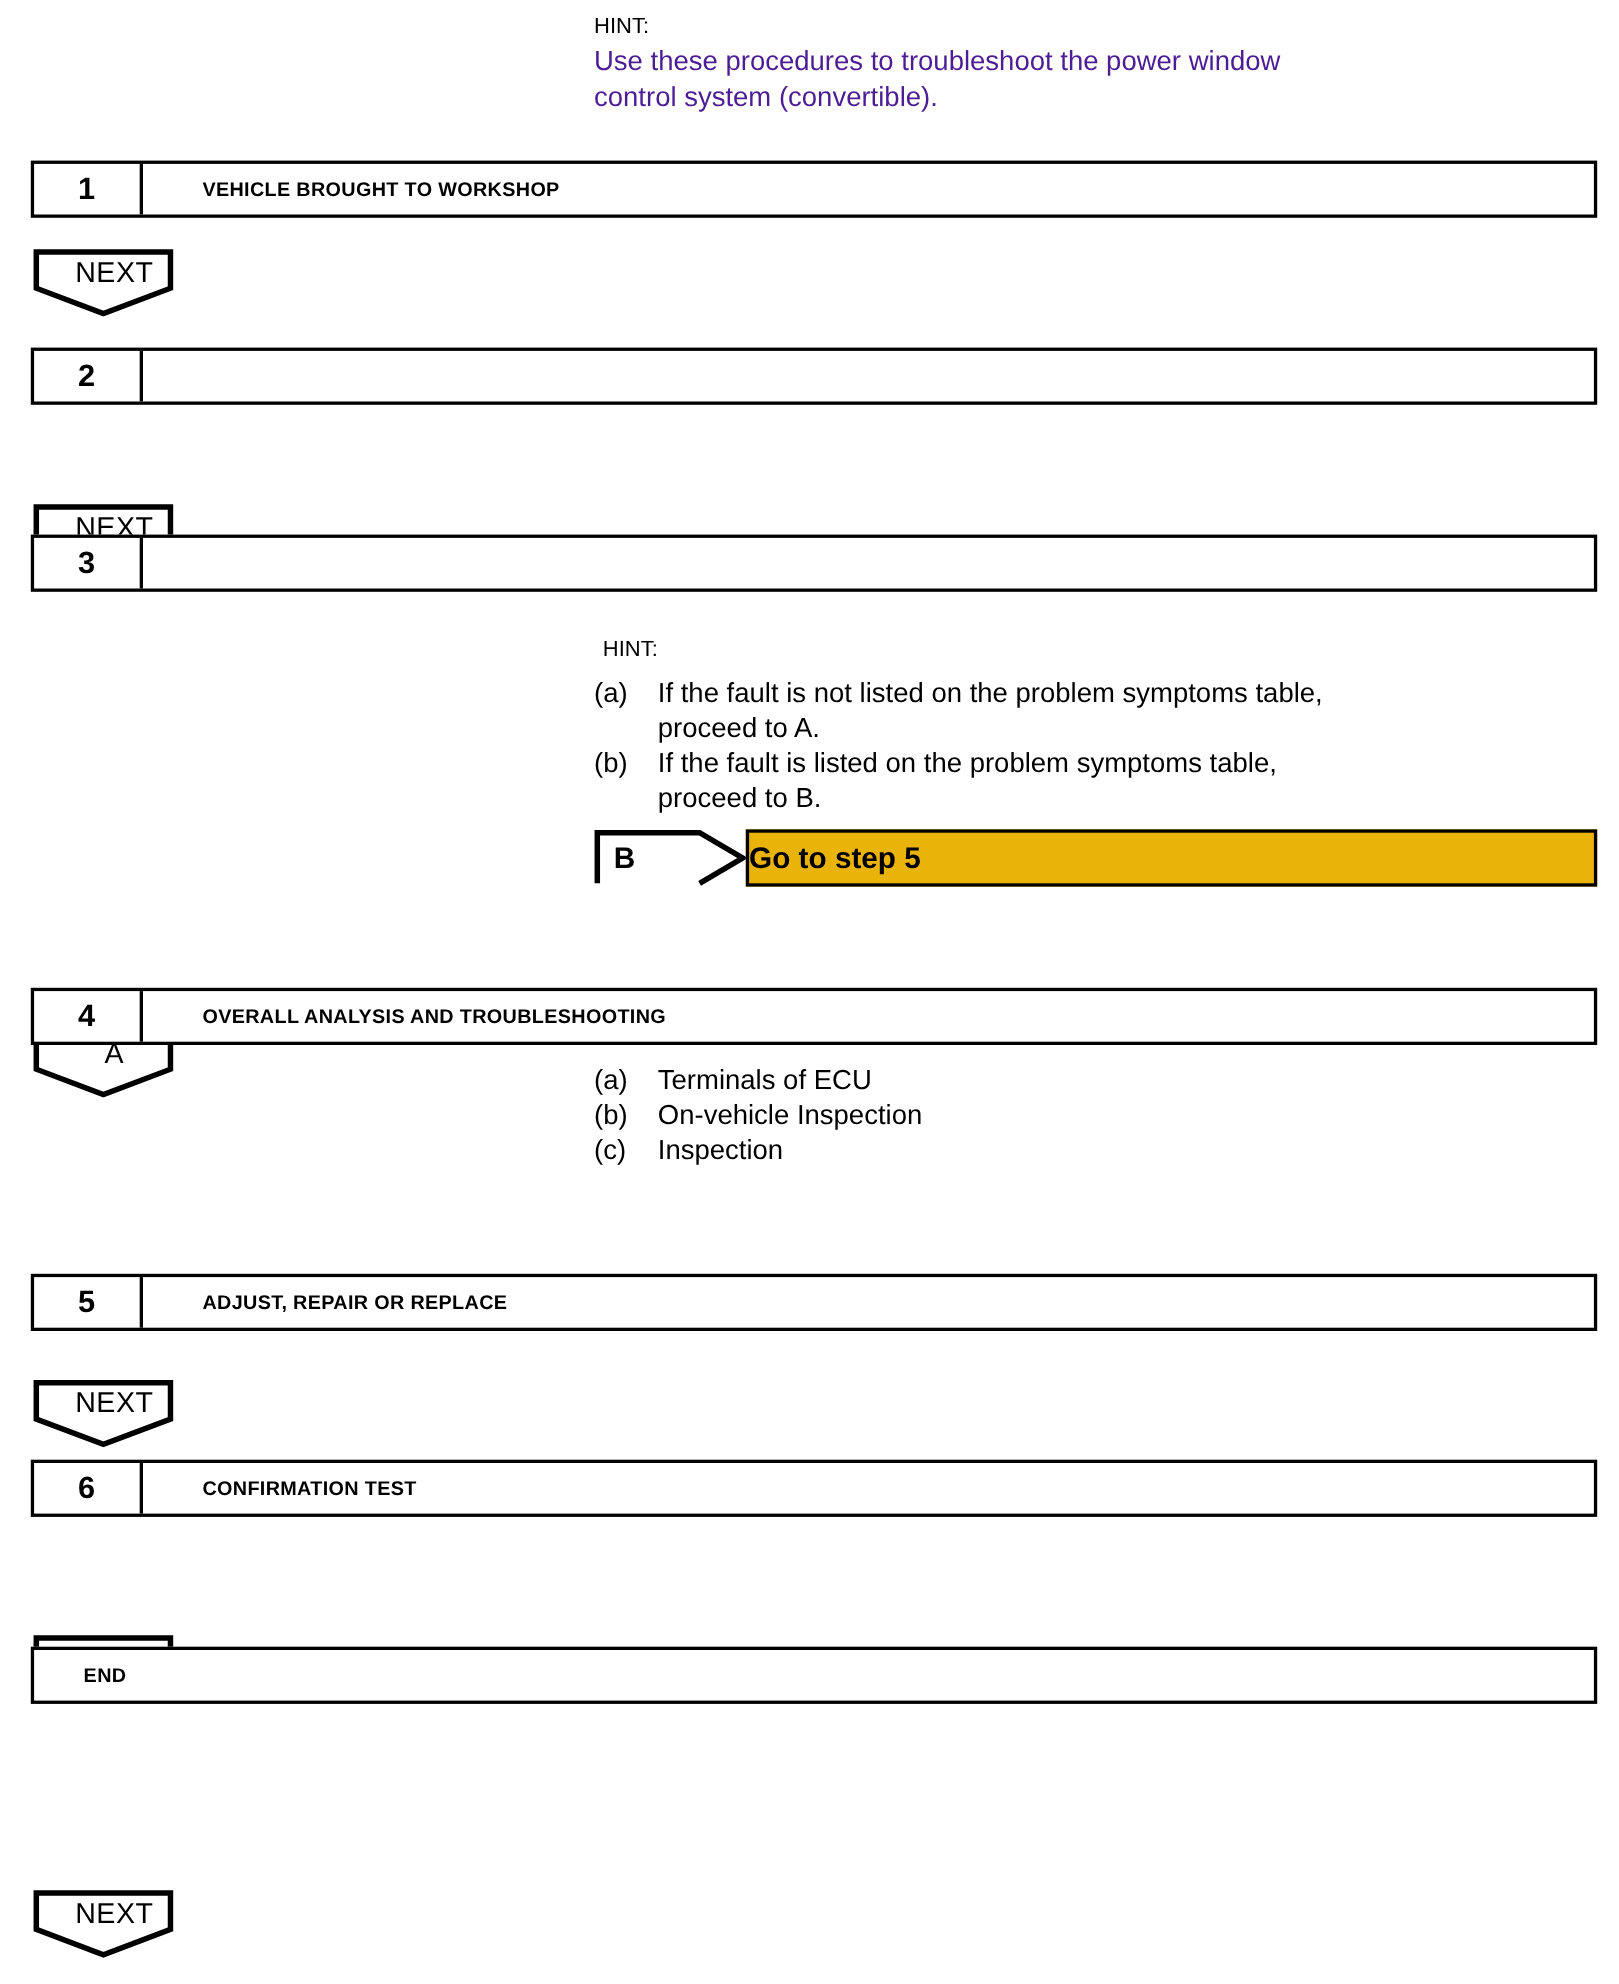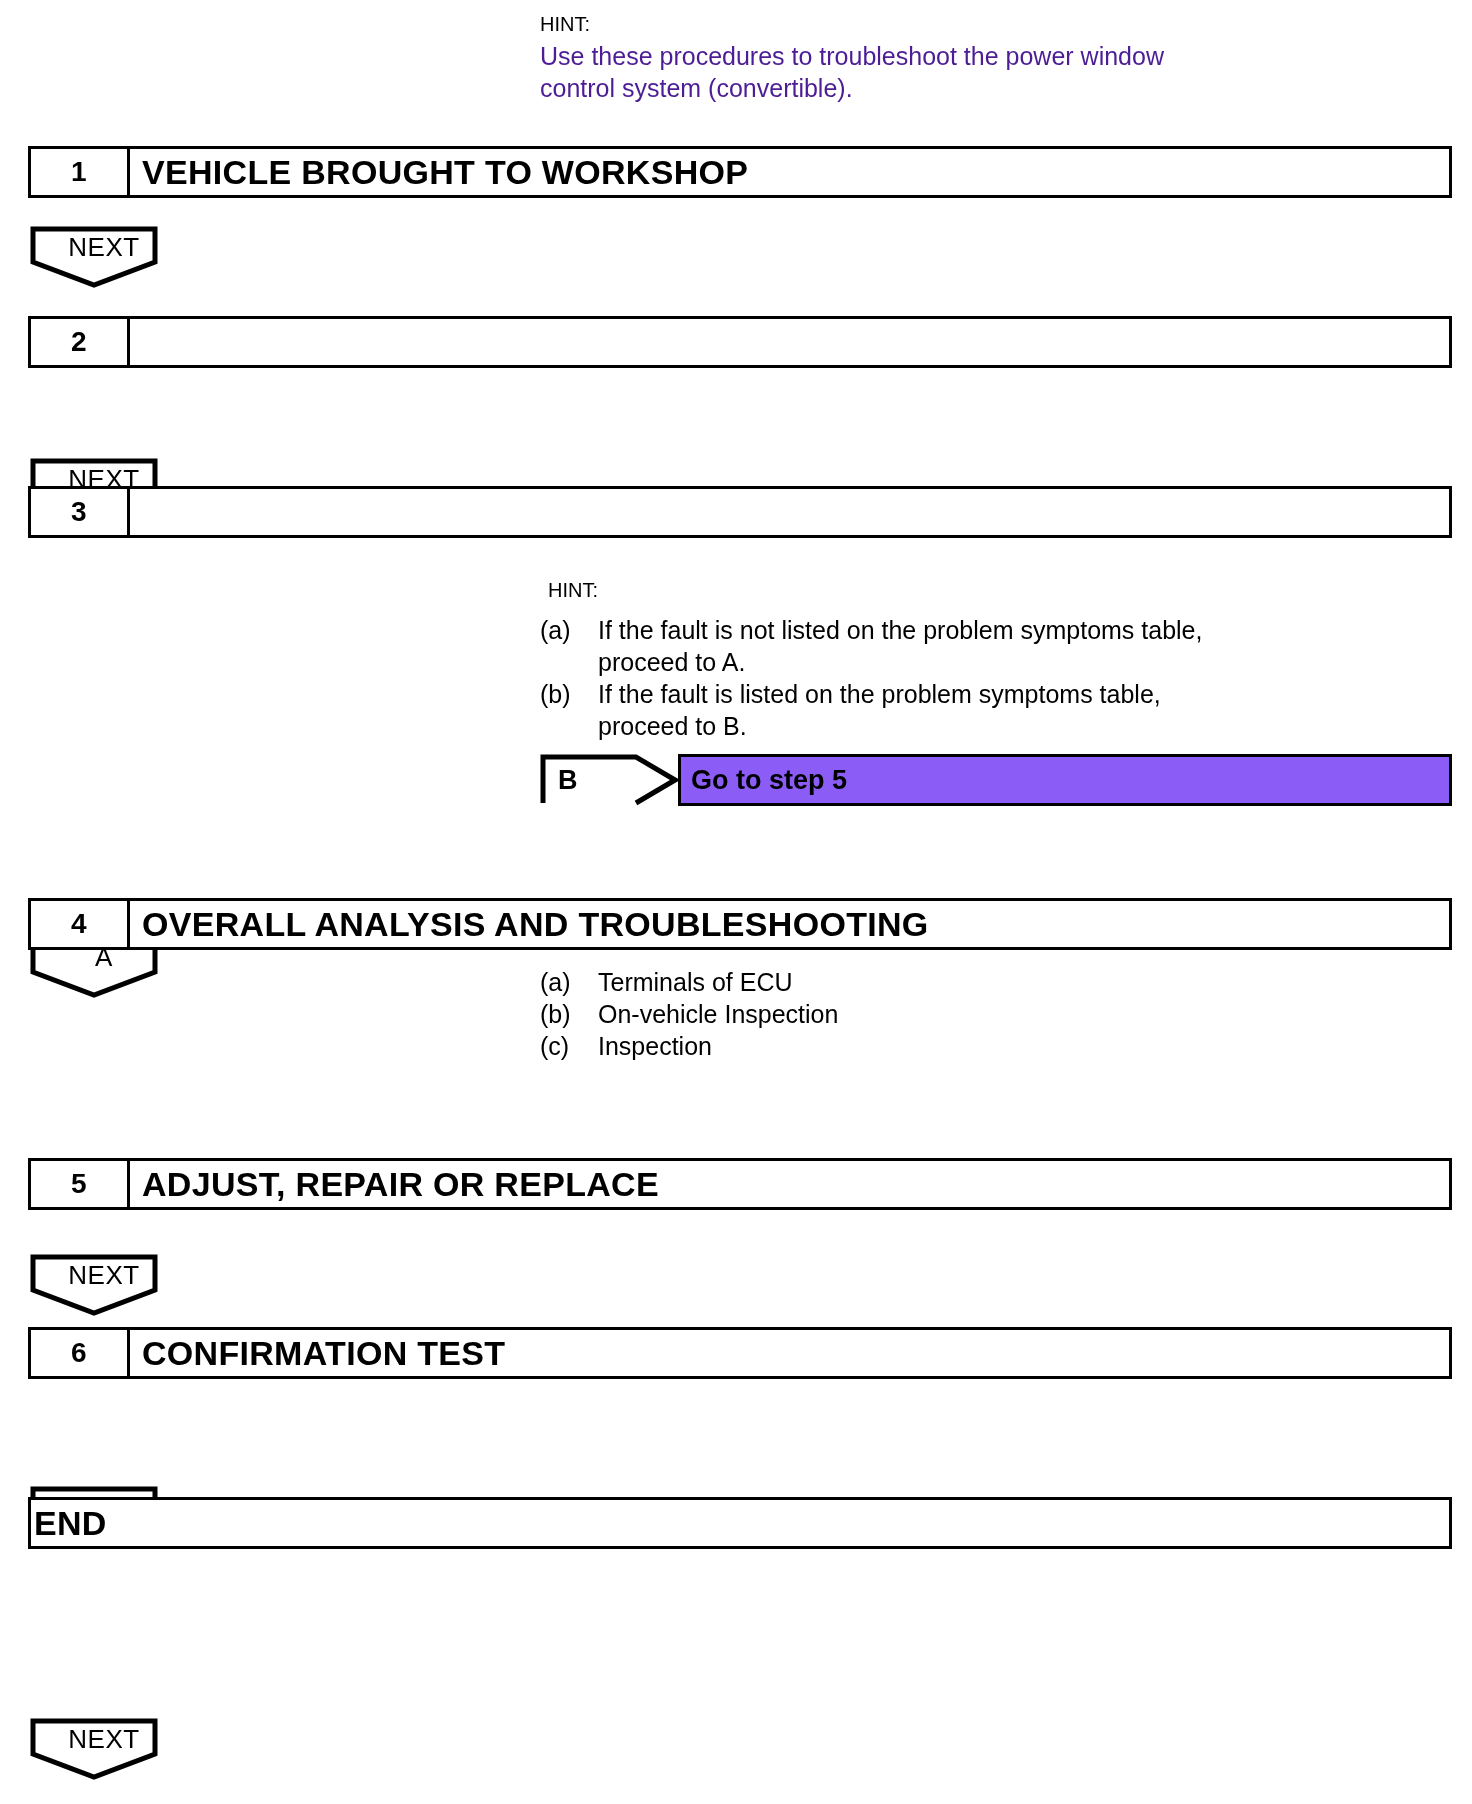--- a/index.html
+++ b/index.html
@@ -61,23 +61,24 @@
     justify-content: center;
     font-size: 28px;
     font-weight: bold;
     letter-spacing: 0.5px;
   }
   .step-title {
     flex: 1 1 auto;
     display: flex;
     align-items: center;
     padding-left: 12px;
-    font-size: 34px;
+    font-size: 18px;
     font-weight: bold;
     letter-spacing: 0.3px;
+    margin-left: 42px;
   }
   .step-box.no-num .step-title {
     padding-left: 3px;
   }
 
   
   .pent {
     position: relative;
     width: 128px;
     height: 62px;
@@ -130,24 +131,23 @@
     align-items: center;
     font-size: 27px;
     font-weight: bold;
   }
   .goto-box {
     flex: 1 1 auto;
     border: 3px solid #000;
     box-sizing: border-box;
     display: flex;
     align-items: center;
-    padding-left: 10px;
     font-size: 27px;
     font-weight: bold;
-    background: #8b5cf6;
+    background: #eab308;
   }
 </style>
 </head>
 <body>
 
 <div class="abs hint-label" style="left:540px; top:8px;">HINT:</div>
 <div class="abs hint-block" style="left:540px; top:40px; width:730px;">Use these procedures to troubleshoot the power window
 control system (convertible).</div>
 
 <div class="abs step-box" style="left:28px; top:146px; width:1424px;">

